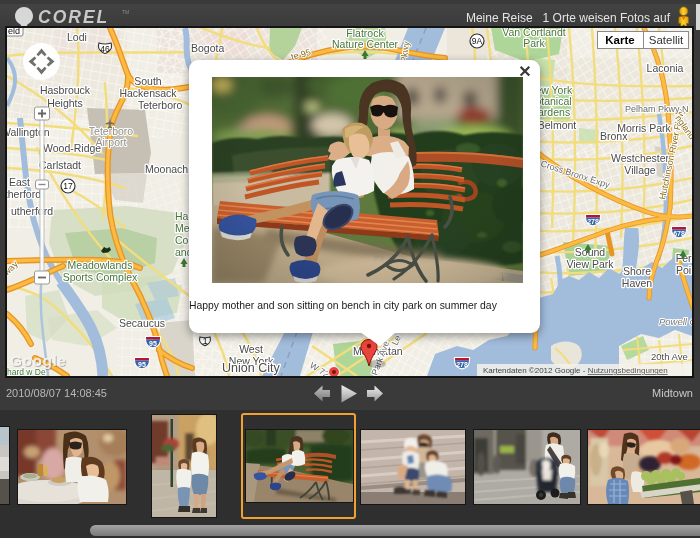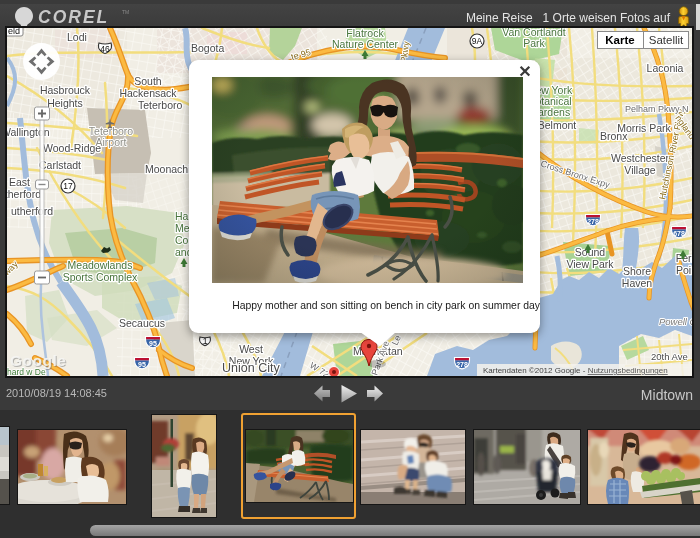--- a/index.html
+++ b/index.html
@@ -5,31 +5,31 @@
   html,body{margin:0;padding:0;width:700px;height:538px;overflow:hidden;
     background:#3a3a3a;font-family:"Liberation Sans",sans-serif;}
   #stage{position:absolute;left:0;top:0;width:700px;height:538px;overflow:hidden;}
   #topbar{position:absolute;left:0;top:4px;width:700px;height:26px;
     background:linear-gradient(#434343,#3a3a3a);}
   #toptext{position:absolute;right:30px;top:7px;color:#e4e4e4;font-size:12px;}
   #mapframe{position:absolute;left:5px;top:26px;width:685px;height:348px;
     border:2px solid #141414;background:#f1eee5;overflow:hidden;}
   #controlbar{position:absolute;left:0;top:378px;width:700px;height:32px;background:#3a3a3a;}
   #timestamp{position:absolute;left:6px;top:9px;color:#b8b8b8;font-size:11px;}
-  #midtown{position:absolute;right:7px;top:9px;color:#c8c8c8;font-size:14px;}
+  #midtown{position:absolute;right:7px;top:9px;color:#c8c8c8;font-size:11px;}
   #filmstrip{position:absolute;left:0;top:410px;width:700px;height:128px;background:#2f2f2f;}
   .thumb{position:absolute;border:1px solid #161616;overflow:hidden;background:#222;}
   #scroll{position:absolute;left:90px;top:115px;width:610px;height:11px;
     border-radius:6px 0 0 6px;background:linear-gradient(#a5a5a5,#787878);}
   #selbox{position:absolute;left:241px;top:3px;width:111px;height:102px;
     border:2px solid #f0a132;border-radius:3px;}
   #popup{position:absolute;left:182px;top:32px;width:351px;height:273px;
     background:#fff;border-radius:9px;box-shadow:0 3px 10px rgba(0,0,0,0.4);}
   #ptail{position:absolute;left:171px;top:272px;}
-  #pcap{position:absolute;left:0;top:240px;width:351px;text-align:right;
+  #pcap{position:absolute;left:0;top:240px;width:351px;text-align:left;
     font-size:10.4px;color:#1a1a1a;white-space:nowrap;}
   #px{position:absolute;right:8px;top:5px;width:14px;height:14px;color:#3a3a3a;
     font-size:16px;font-weight:bold;line-height:14px;text-align:center;}
 </style>
 </head>
 <body>
 <div id="stage">
   <div id="topbar">
     <svg width="150" height="26" style="position:absolute;left:12px;top:0">
       <path d="M12 3 C6.5 3 3 7.5 3 12 C3 16 5.5 19 8.5 20.5 L9.5 23 L14.5 23 L15.5 20.5 C18.5 19 21 16 21 12 C21 7.5 17.5 3 12 3 Z" fill="#d7d7d7"></path>
@@ -584,21 +584,21 @@
       </svg>
       <div id="pcap">Happy mother and son sitting on bench in city park on summer day</div>
       <div id="px">✕</div>
       <svg id="ptail" width="36" height="15">
           <path d="M0 0 L36 0 L20 14 Z" fill="#fff"></path>
         </svg>
     </div>
   </div>
 
   <div id="controlbar">
-    <div id="timestamp">2010/08/19 14:08:45</div>
+    <div id="timestamp">2010/08/07 14:08:45</div>
     <div id="midtown">Midtown</div>
     <svg width="80" height="22" style="position:absolute;left:307px;top:5px">
       <defs>
           <linearGradient id="arr" x1="0" y1="0" x2="0" y2="1">
         <stop offset="0" stop-color="#f0f0f0"></stop>
             <stop offset="1" stop-color="#9a9a9a"></stop>
           </linearGradient>
         <linearGradient id="arrd" x1="0" y1="0" x2="0" y2="1">
         <stop offset="0" stop-color="#c0c0c0"></stop>
             <stop offset="1" stop-color="#7a7a7a"></stop>

